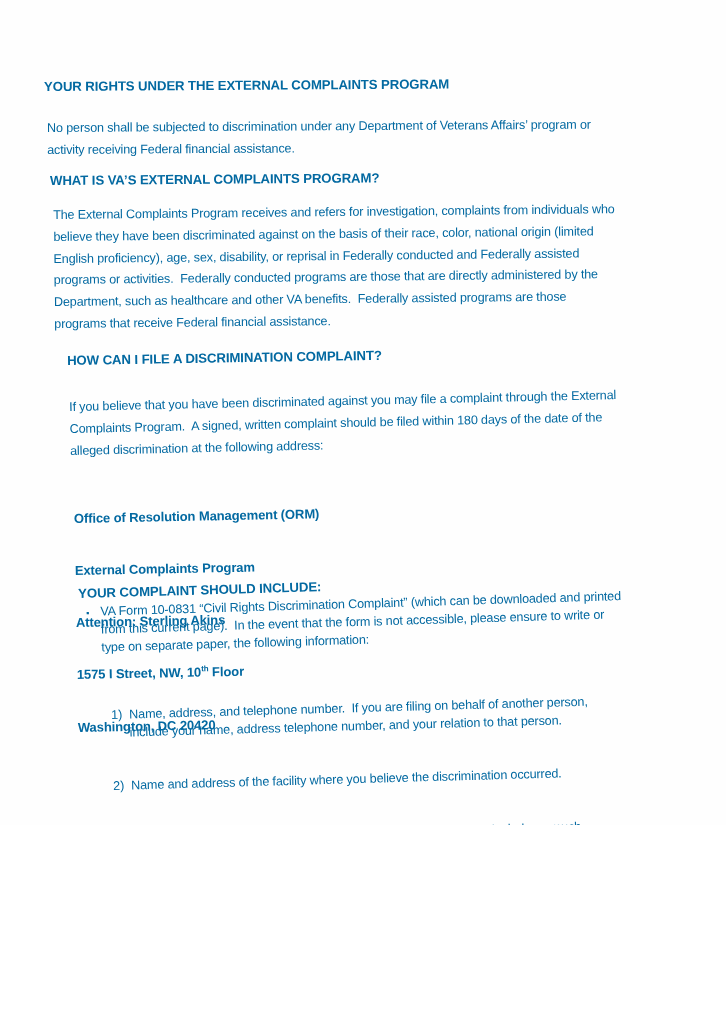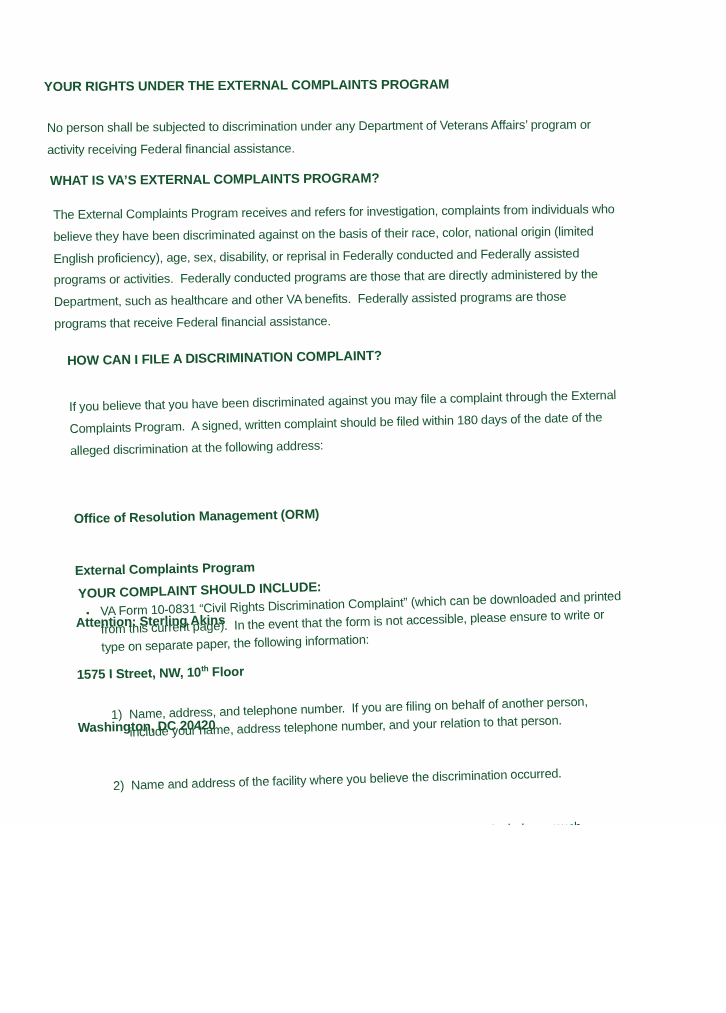--- a/index.html
+++ b/index.html
@@ -7,21 +7,21 @@
     padding: 0;
     background: #ffffff;
   }
   .page {
     position: relative;
     width: 726px;
     height: 825px;
     background: #fefefe;
     overflow: hidden;
     font-family: "Liberation Sans", sans-serif;
-    color: #14532d;
+    color: #0369a1;
     filter: blur(0.2px);
   }
   .block {
     position: absolute;
     transform-origin: 0 0;
     white-space: pre-wrap;
   }
   .heading {
     font-weight: 700;
     font-size: 13.2px;

